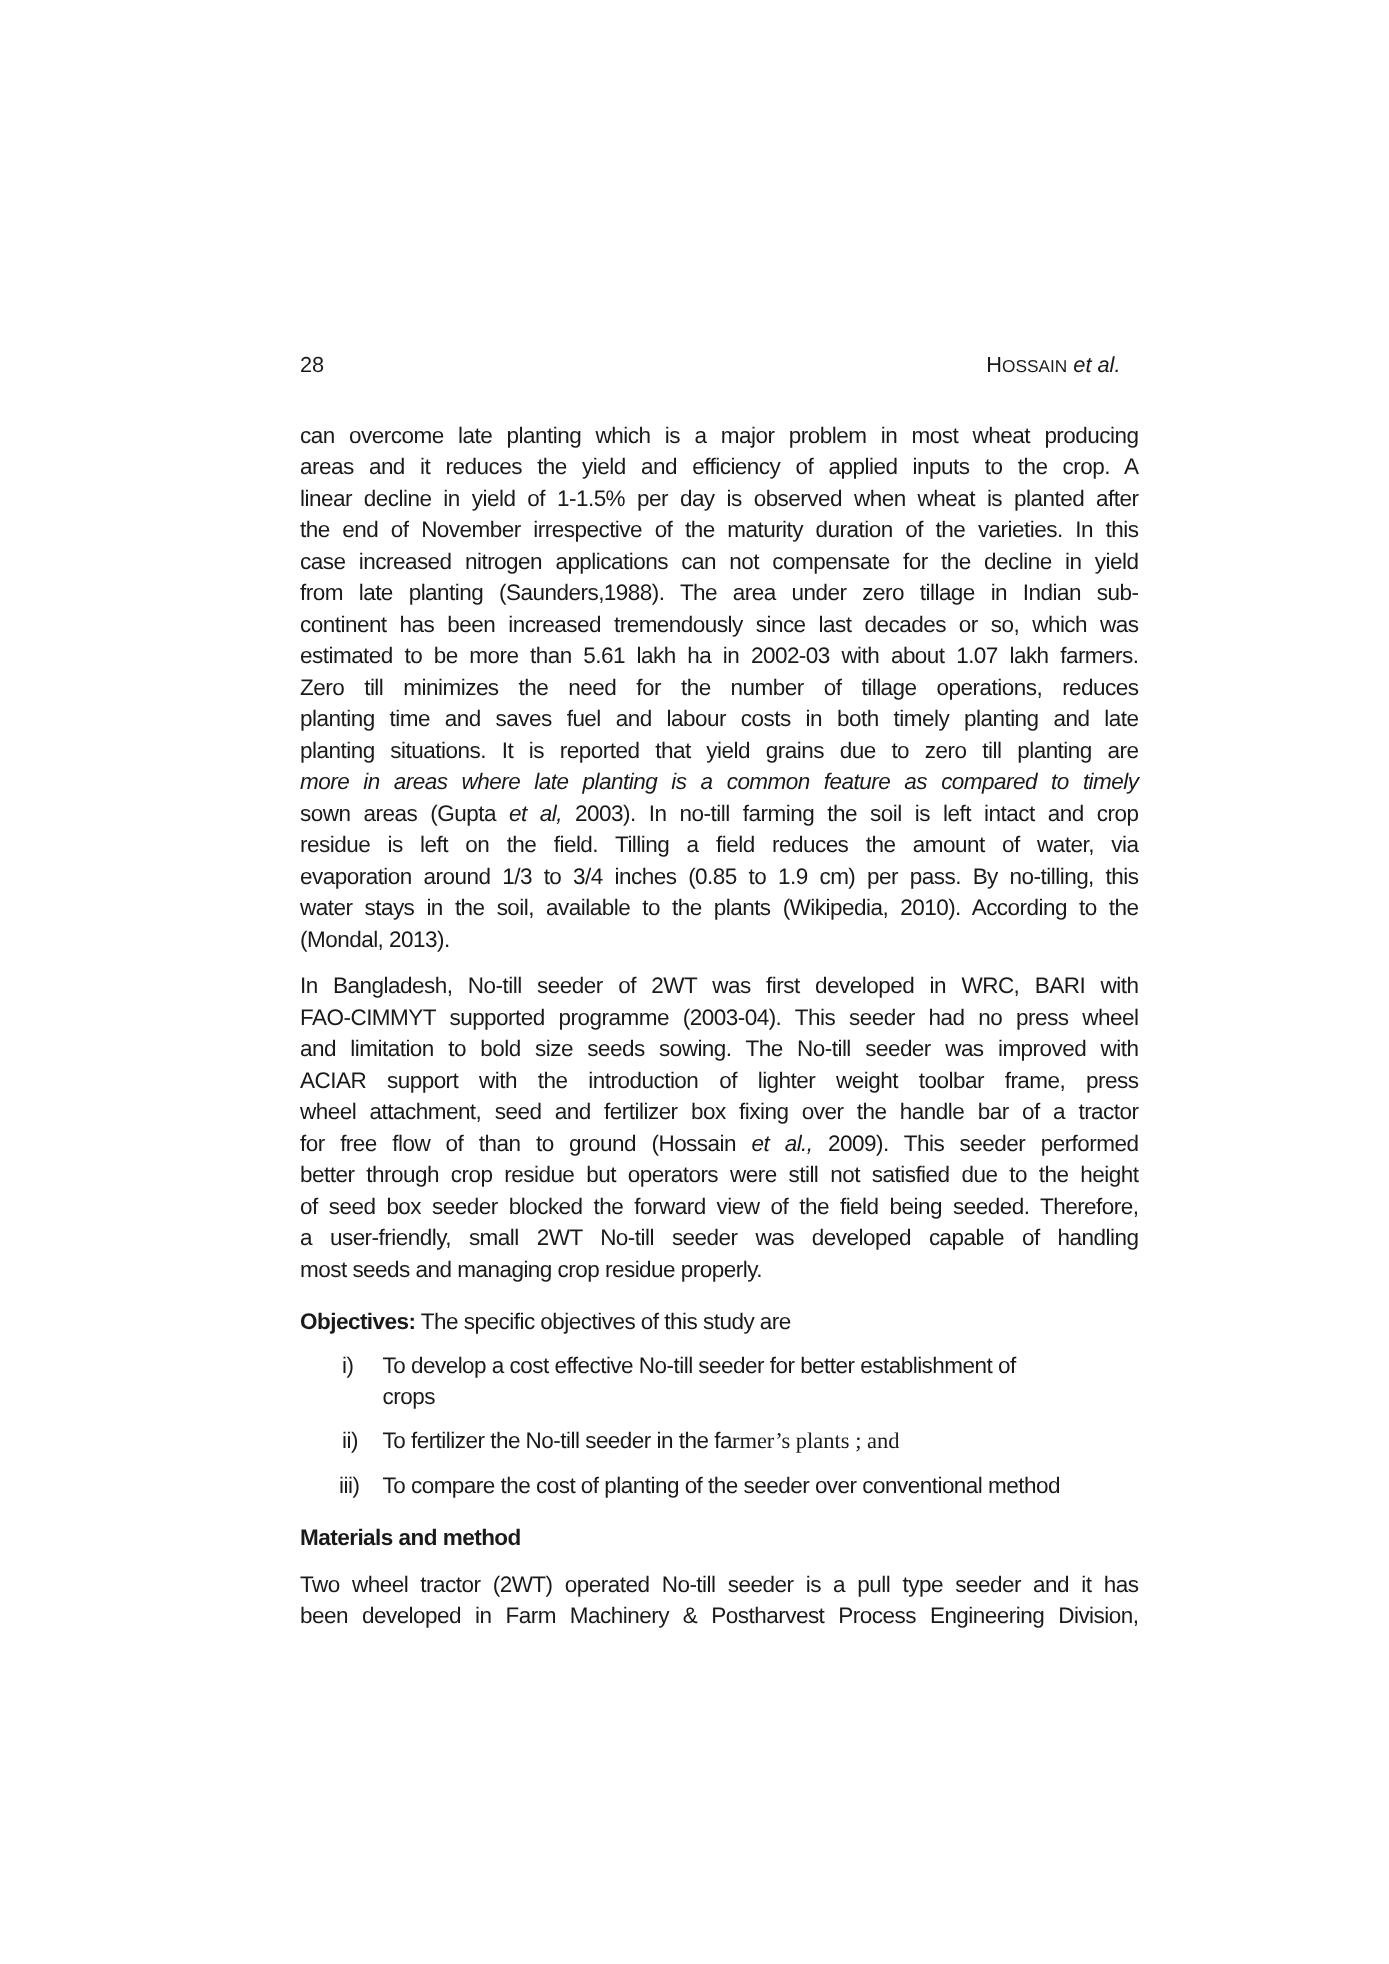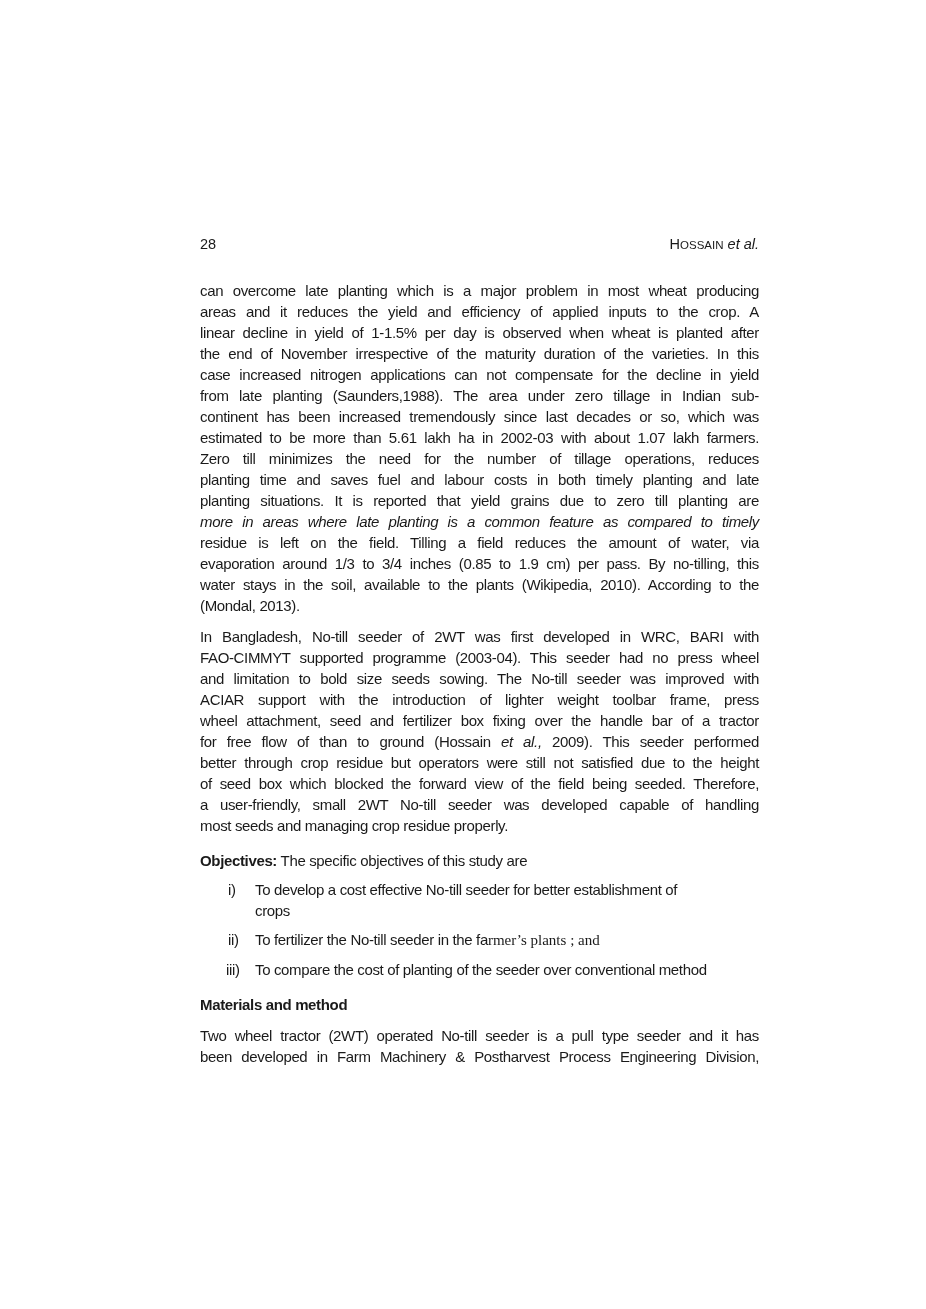--- a/index.html
+++ b/index.html
@@ -2,21 +2,21 @@
 <html><head>
 <meta charset="utf-8">
 <style>
   html, body { margin: 0; padding: 0; background: #ffffff; }
   body { width: 926px; height: 1309px; position: relative; overflow: hidden;
          font-family: "Liberation Sans", sans-serif; color: #1a1a1a; }
   .page { position: absolute; left: 200px; top: 0; width: 559px; }
   .header { position: absolute; top: 236px; left: 0; width: 559px; height: 20px;
             font-size: 14.5px; }
   .page-num { position: absolute; left: 0; top: 0; }
-  .running-head { position: absolute; right: 0; top: 0; }
+  .running-head { position: absolute; right: 12px; top: 0; }
   .sc-big { font-size: 14.5px; }
   .sc-small { font-size: 11.5px; }
   .body { position: absolute; top: 280px; left: 0; width: 559px; }
   .para { margin: 0; font-size: 15px; line-height: 21px; letter-spacing: -0.35px; }
   .line { display: block; text-align: justify; text-align-last: justify; white-space: nowrap; }
   .line.last { text-align-last: left; }
   .gap { height: 10px; }
   .objectives-label { font-weight: bold; }
   .list { margin: 0; padding: 0; list-style: none; font-size: 15px; line-height: 21px; letter-spacing: -0.35px; }
   .list li { position: relative; padding-left: 55px; margin-bottom: 8px; }
@@ -44,37 +44,38 @@
       <span class="line" style="word-spacing: 0px;">linear decline in yield of 1-1.5% per day is observed when wheat is planted after</span>
       <span class="line" style="word-spacing: 0px;">the end of November irrespective of the maturity duration of the varieties. In this</span>
       <span class="line" style="word-spacing: 0px;">case increased nitrogen applications can not compensate for the decline in yield</span>
       <span class="line" style="word-spacing: 0px;">from late planting (Saunders,1988). The area under zero tillage in Indian sub-</span>
       <span class="line" style="word-spacing: 0px;">continent has been increased tremendously since last decades or so, which was</span>
       <span class="line" style="word-spacing: 0px;">estimated to be more than 5.61 lakh ha in 2002-03 with about 1.07 lakh farmers.</span>
       <span class="line" style="word-spacing: 0px;">Zero till minimizes the need for the number of tillage operations, reduces</span>
       <span class="line" style="word-spacing: 0px;">planting time and saves fuel and labour costs in both timely planting and late</span>
       <span class="line" style="word-spacing: 0px;">planting situations. It is reported that yield grains due to zero till planting are</span>
       <span class="line" style="word-spacing: 0px; font-style: italic;">more in areas where late planting is a common feature as compared to timely</span>
+      <span class="line" style="word-spacing: 0px;"><span>sown areas (Gupta </span><em>et al,</em><span> 2003). In no-till farming the soil is left intact and crop</span></span>
       <span class="line" style="word-spacing: 0px;">residue is left on the field. Tilling a field reduces the amount of water, via</span>
       <span class="line" style="word-spacing: 0px;">evaporation around 1/3 to 3/4 inches (0.85 to 1.9 cm) per pass. By no-tilling, this</span>
       <span class="line" style="word-spacing: 0px;">water stays in the soil, available to the plants (Wikipedia, 2010). According to the</span>
       <span class="line last">(Mondal, 2013).</span>
     </p>
 
     <div class="gap"></div>
 
     <p class="para">
       <span class="line" style="word-spacing: 0px;">In Bangladesh, No-till seeder of 2WT was first developed in WRC, BARI with</span>
       <span class="line" style="word-spacing: 0px;">FAO-CIMMYT supported programme (2003-04). This seeder had no press wheel</span>
       <span class="line" style="word-spacing: 0px;">and limitation to bold size seeds sowing. The No-till seeder was improved with</span>
       <span class="line" style="word-spacing: 0px;">ACIAR support with the introduction of lighter weight toolbar frame, press</span>
       <span class="line" style="word-spacing: 0px;">wheel attachment, seed and fertilizer box fixing over the handle bar of a tractor</span>
       <span class="line" style="word-spacing: 0px;"><span>for free flow of than to ground (Hossain </span><em>et al.,</em><span> 2009). This seeder performed</span></span>
       <span class="line" style="word-spacing: 0px;">better through crop residue but operators were still not satisfied due to the height</span>
-      <span class="line" style="word-spacing: 0px;">of seed box which blocked the forward view of the field being seeded. Therefore,</span>
+      <span class="line" style="word-spacing: 0px;">of seed box seeder blocked the forward view of the field being seeded. Therefore,</span>
       <span class="line" style="word-spacing: 0px;">a user-friendly, small 2WT No-till seeder was developed capable of handling</span>
       <span class="line last">most seeds and managing crop residue properly.</span>
     </p>
 
     <div class="gap" style="height:14px"></div>
 
     <p class="para">
       <span class="line last"><span class="objectives-label">Objectives:</span><span> The specific objectives of this study are</span></span>
     </p>
 

